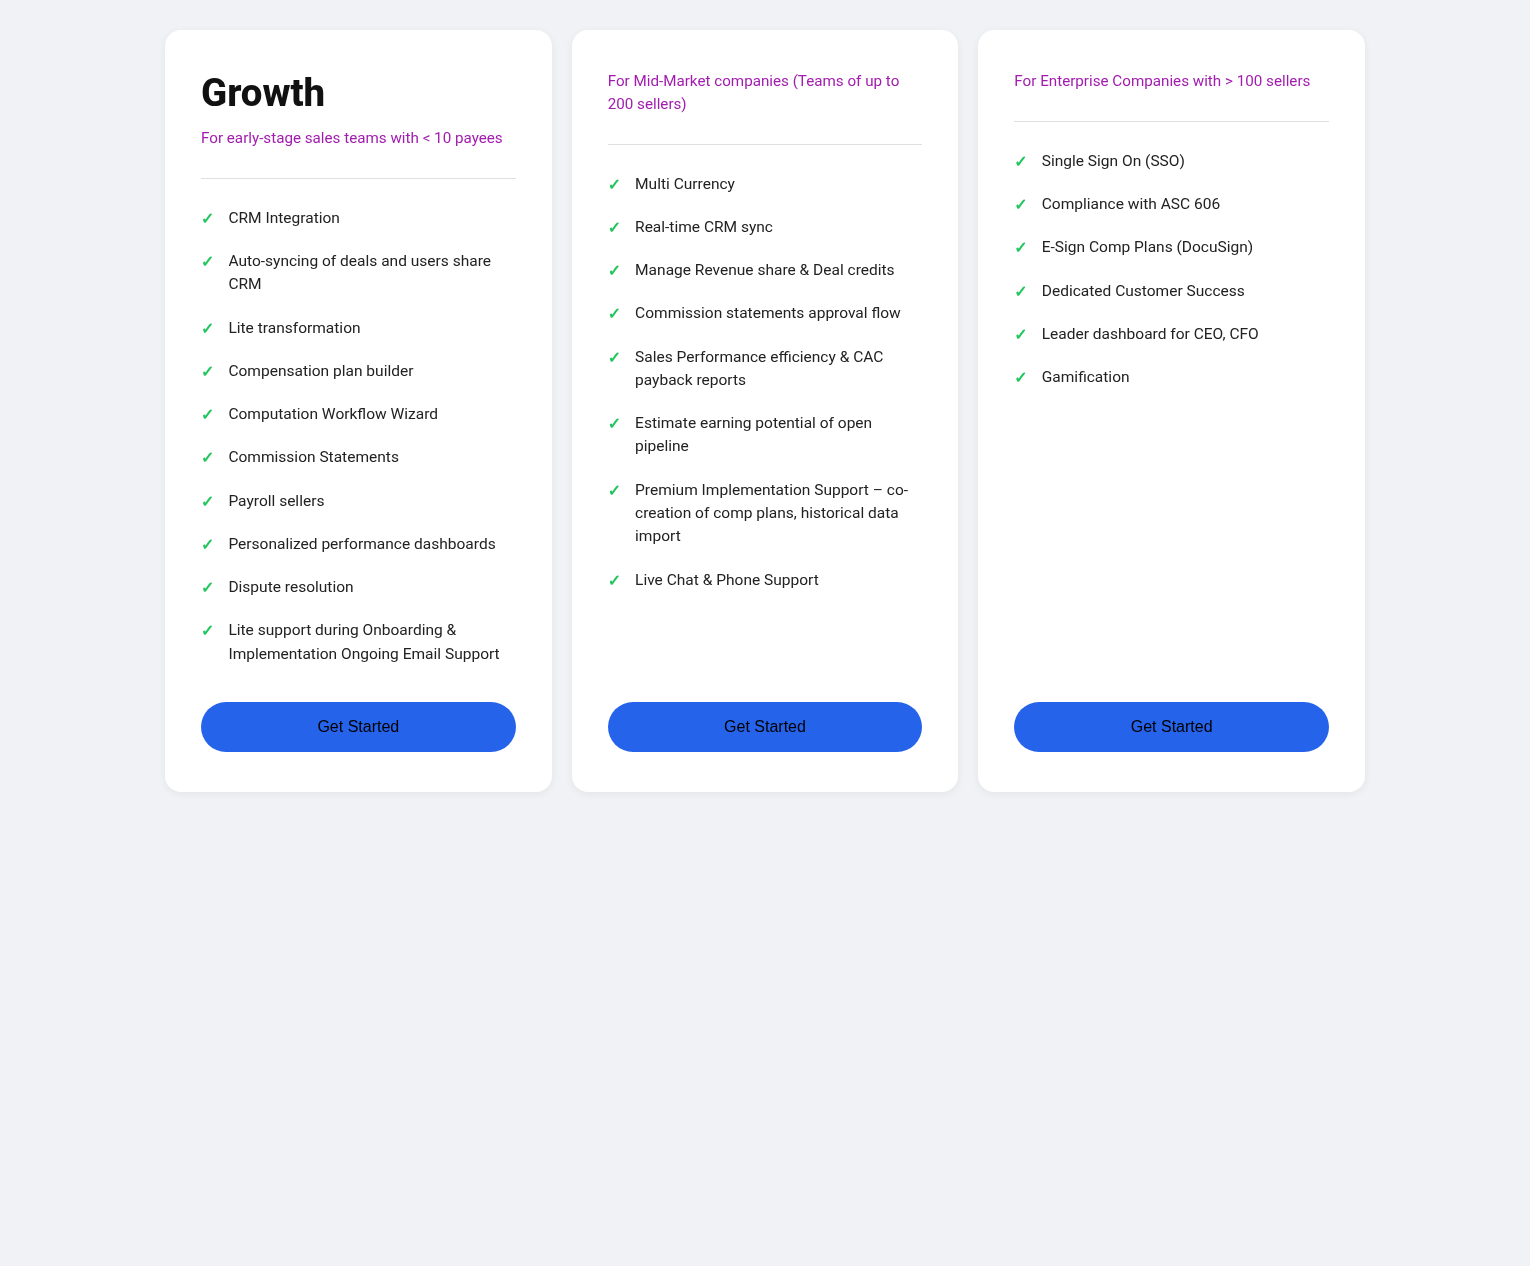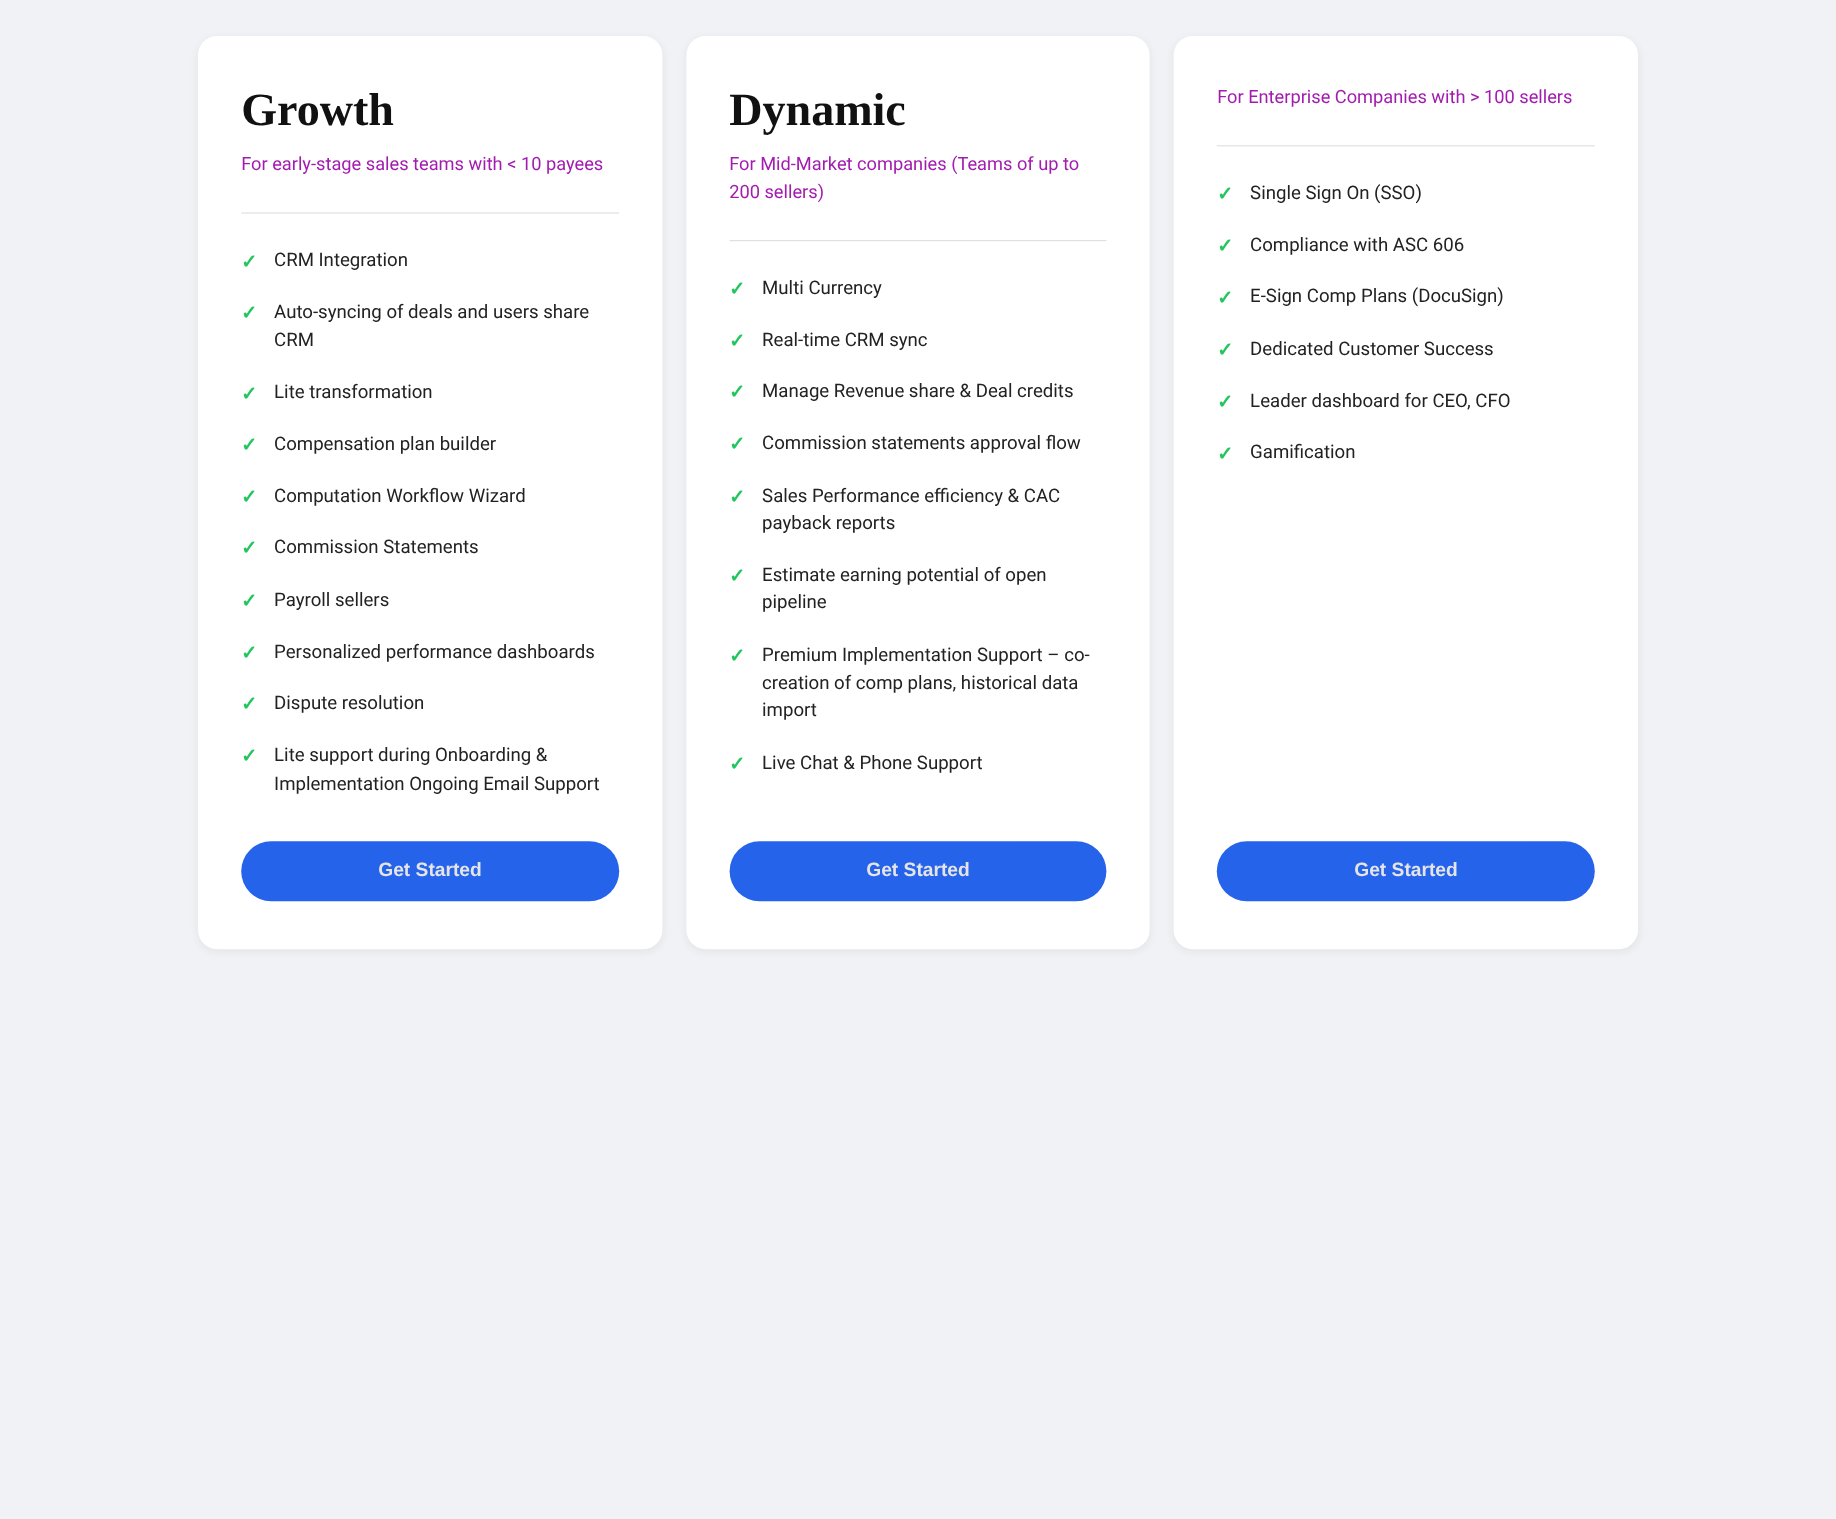--- a/index.html
+++ b/index.html
@@ -26,21 +26,20 @@
       flex: 1;
       display: flex;
       flex-direction: column;
       box-shadow: 0 2px 8px rgba(0,0,0,0.06);
     }
     .plan-title {
       font-size: 2.4rem;
       font-weight: 800;
       color: #111;
       margin-bottom: 12px;
-      font-family: Liberation Serif, serif;
     }
     .plan-subtitle {
       font-size: 0.95rem;
       color: #a21caf;
       line-height: 1.5;
       margin-bottom: 28px;
     }
     .divider {
       border: none;
       border-top: 1px solid #e0e0e0;
@@ -69,25 +68,25 @@
     .feature-text {
       font-size: 0.97rem;
       color: #222;
       line-height: 1.5;
     }
     .cta-button {
       display: block;
       width: 100%;
       padding: 16px 24px;
       background: #2563eb;
-      color: #e5e5e5;
+      color: #000000;
       border: none;
       border-radius: 50px;
       font-size: 1rem;
-      font-weight: 700;
+      font-weight: 400;
       cursor: pointer;
       text-align: center;
       margin-top: auto;
     }
   </style>
 </head>
 <body>
 
 <div class="pricing-container">
     <div class="pricing-card">
@@ -132,21 +131,20 @@
           <span class="feature-text">Dispute resolution</span>
         </li>
         <li class="feature-item">
           <span class="checkmark">✓</span>
           <span class="feature-text">Lite support during Onboarding &amp; Implementation Ongoing Email Support</span>
         </li>
       </ul>
       <button class="cta-button">Get Started</button>
     </div>
     <div class="pricing-card">
-      <div class="plan-title">Dynamic</div>
       <div class="plan-subtitle">For Mid-Market companies (Teams of up to 200 sellers)</div>
       <hr class="divider">
       <ul class="features-list">
         <li class="feature-item">
           <span class="checkmark">✓</span>
           <span class="feature-text">Multi Currency</span>
         </li>
         <li class="feature-item">
           <span class="checkmark">✓</span>
           <span class="feature-text">Real-time CRM sync</span>

